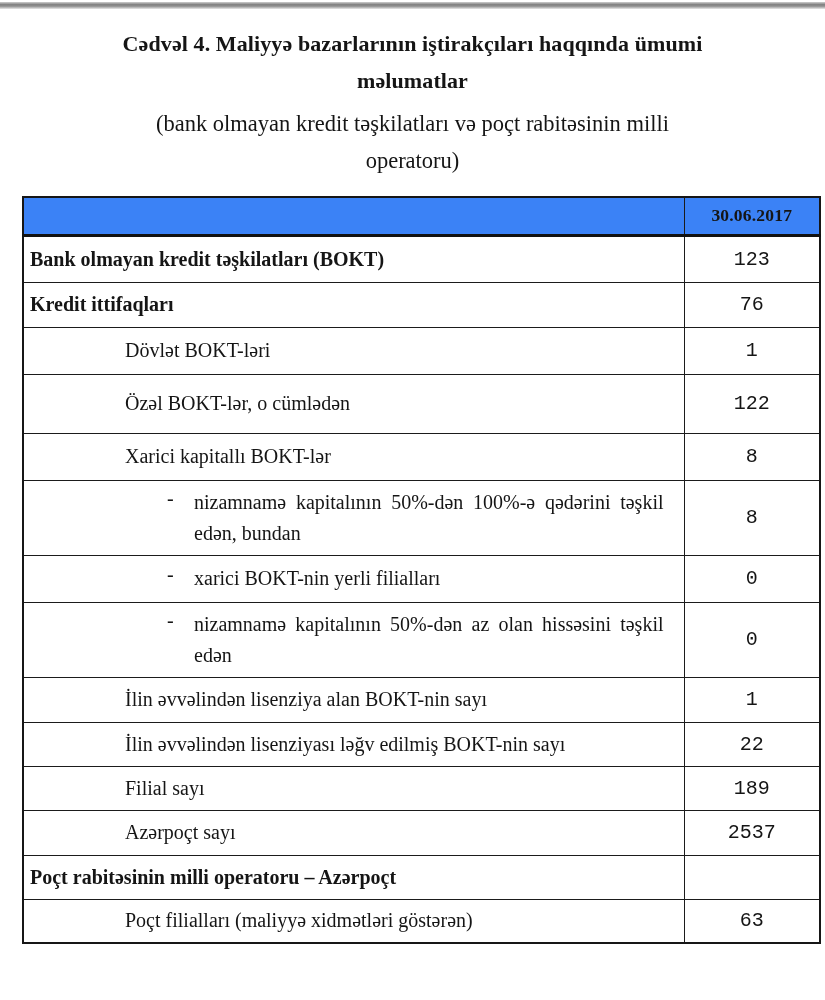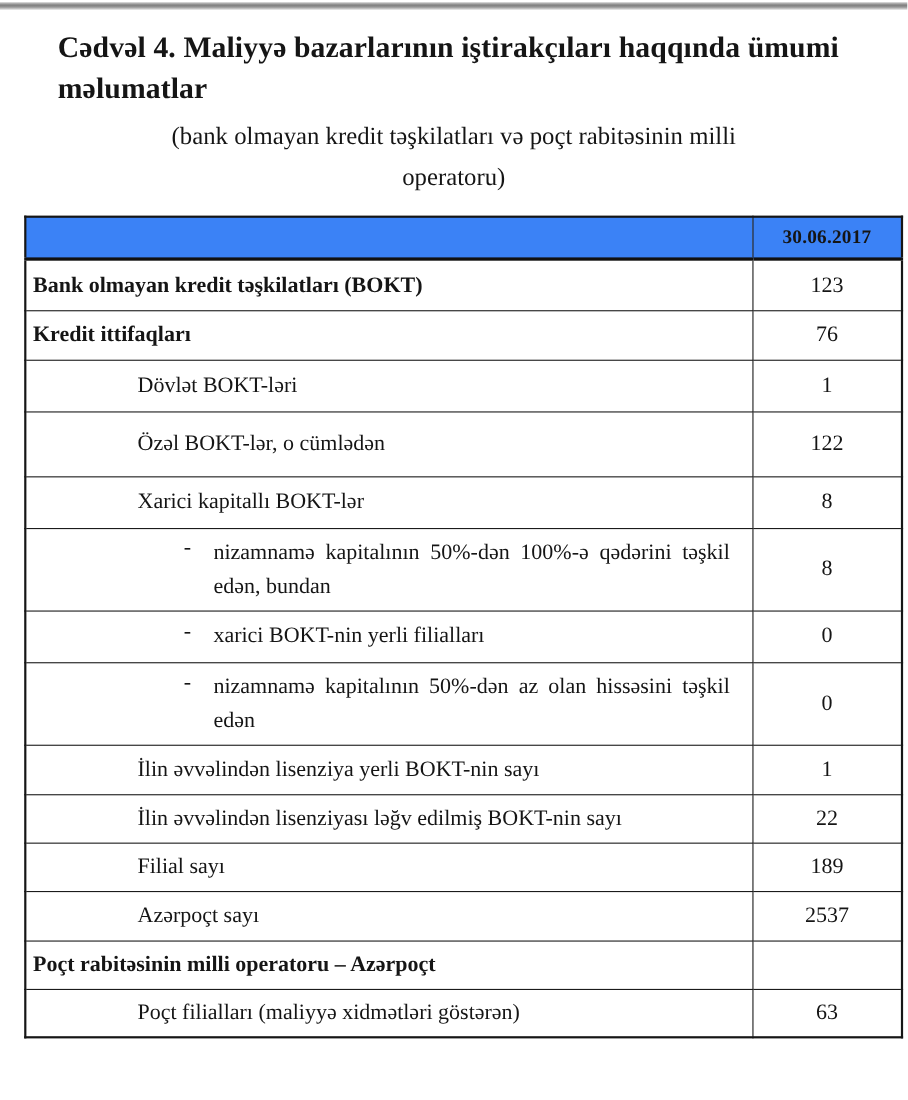--- a/index.html
+++ b/index.html
@@ -15,22 +15,22 @@
 
   .topbar {
     height: 7px;
     margin-top: 2px;
     background: linear-gradient(to bottom, #cfcfcf 0%, #7f7f7f 38%, #949494 62%, #e8e8e8 100%);
   }
 
   .title {
     margin: 16px auto 0 auto;
     width: 720px;
-    text-align: left;
-    font-size: 27px;
+    text-align: center;
+    font-size: 22px;
     font-weight: bold;
     line-height: 37px;
     letter-spacing: 0.1px;
   }
   .title .tl { display: block; }
 
   .subtitle {
     margin: 6px auto 0 auto;
     width: 680px;
     text-align: center;
@@ -59,21 +59,21 @@
   tr.thead-row td.cell {
     background: #3b82f6;
     border-bottom: 3px solid #111111;
   }
   td.head-date {
     font-weight: bold;
     text-align: center;
     font-size: 17.5px;
     letter-spacing: 0.2px;
   }
-  td.value-cell { text-align: center; padding: 2px 4px; }
+  td.value-cell { text-align: center; padding: 2px 4px; font-family: Liberation Mono, monospace; }
 
   td.lvl-bold { font-weight: bold; }
   td.lvl-sub  { padding-left: 101px; }
   td.lvl-dash { padding: 6px 8px 6px 143px; }
 
   .dash-wrap { display: flex; }
   .dash-marker { flex: 0 0 27px; width: 27px; }
   .dash-text { flex: 1; text-align: justify; padding-right: 12px; line-height: 31px; }
 
   tr.h38 { height: 38px; }
@@ -162,21 +162,21 @@
       <td class="cell lvl-dash">
         <div class="dash-wrap">
           <span class="dash-marker">-</span>
           <span class="dash-text">nizamnamə kapitalının 50%-dən az olan hissəsini təşkil edən</span>
         </div>
       </td>
       <td class="cell value-cell">0</td>
     </tr>
 
     <tr class="h45">
-      <td class="cell lvl-sub">İlin əvvəlindən lisenziya yerli BOKT-nin sayı</td>
+      <td class="cell lvl-sub">İlin əvvəlindən lisenziya alan BOKT-nin sayı</td>
       <td class="cell value-cell">1</td>
     </tr>
 
     <tr class="h44">
       <td class="cell lvl-sub">İlin əvvəlindən lisenziyası ləğv edilmiş BOKT-nin sayı</td>
       <td class="cell value-cell">22</td>
     </tr>
 
     <tr class="h44">
       <td class="cell lvl-sub">Filial sayı</td>

